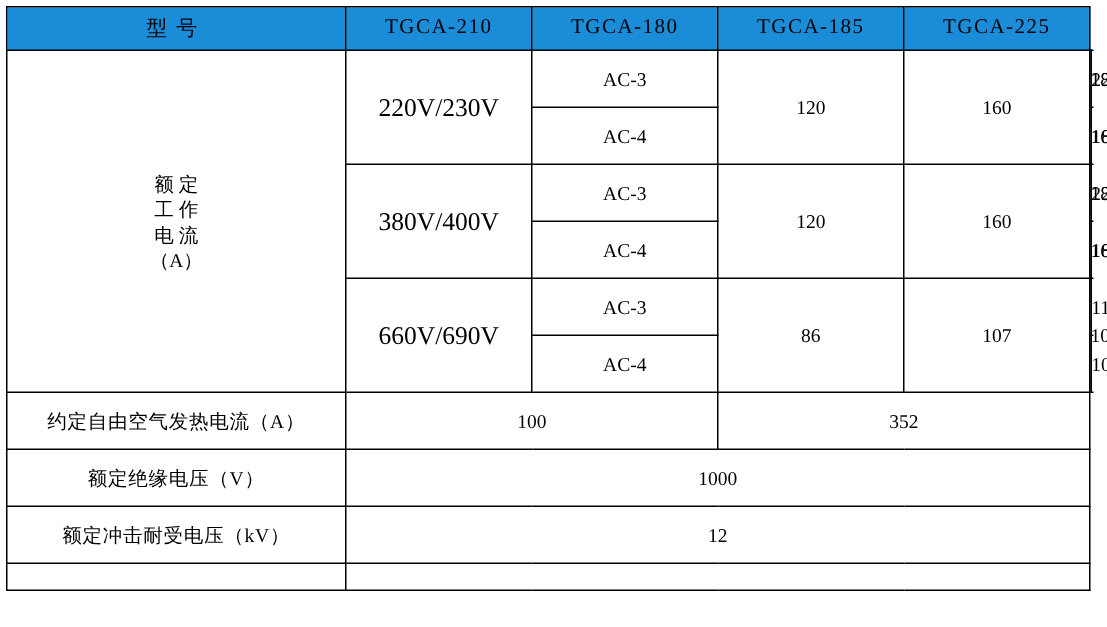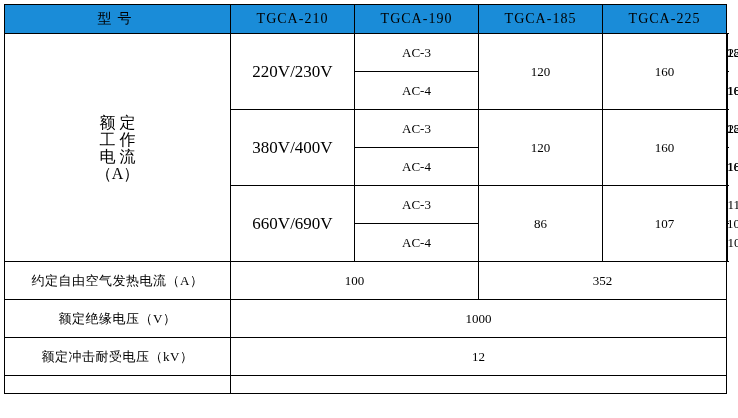--- a/index.html
+++ b/index.html
@@ -38,21 +38,21 @@
     color: #ffffff;
     height: 28px;
     font-size: 14px;
     letter-spacing: 1px;
   }
   .hdr-model {
     letter-spacing: 6px;
   }
   .rowh { height: 38px; }
   .label-vert {
-    font-size: 16px;
+    font-size: 13px;
     line-height: 17px;
     width: 58px;
   }
   .sub-volt {
     font-size: 17px;
     width: 100px;
   }
   .sub-ac {
     font-size: 13px;
     width: 68px;
@@ -80,21 +80,21 @@
       <col class="c-120">
       <col class="c-160">
       <col class="c-185">
       <col class="c-225">
     </colgroup>
     <tbody>
 
       <tr>
         <td class="hdr hdr-model" colspan="1">型号</td>
         <td class="hdr">TGCA-210</td>
-        <td class="hdr">TGCA-190</td>
+        <td class="hdr">TGCA-180</td>
         <td class="hdr">TGCA-185</td>
         <td class="hdr">TGCA-225</td>
       </tr>
 
       <tr class="rowh">
         <td class="label-vert" rowspan="6">
           <div>额 定</div>
           <div>工 作</div>
           <div>电 流</div>
           <div>（A）</div>

